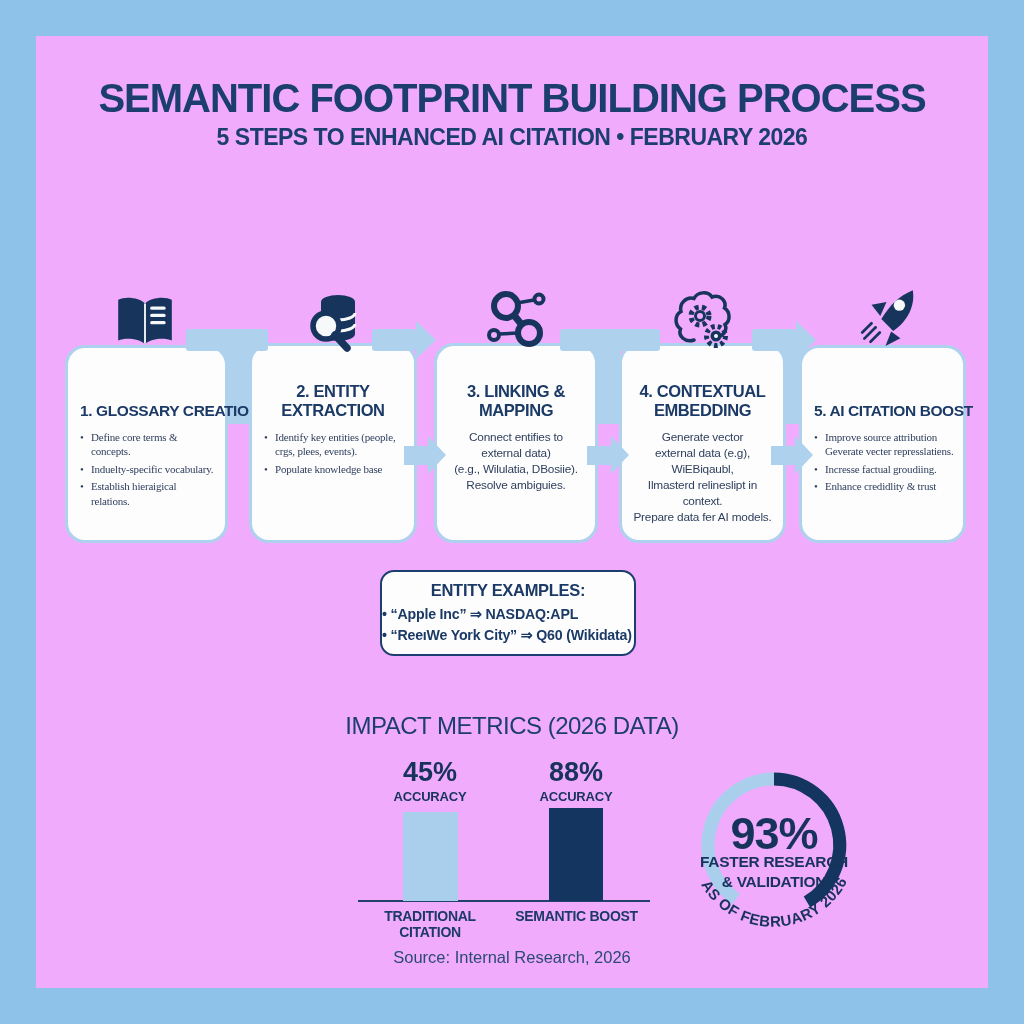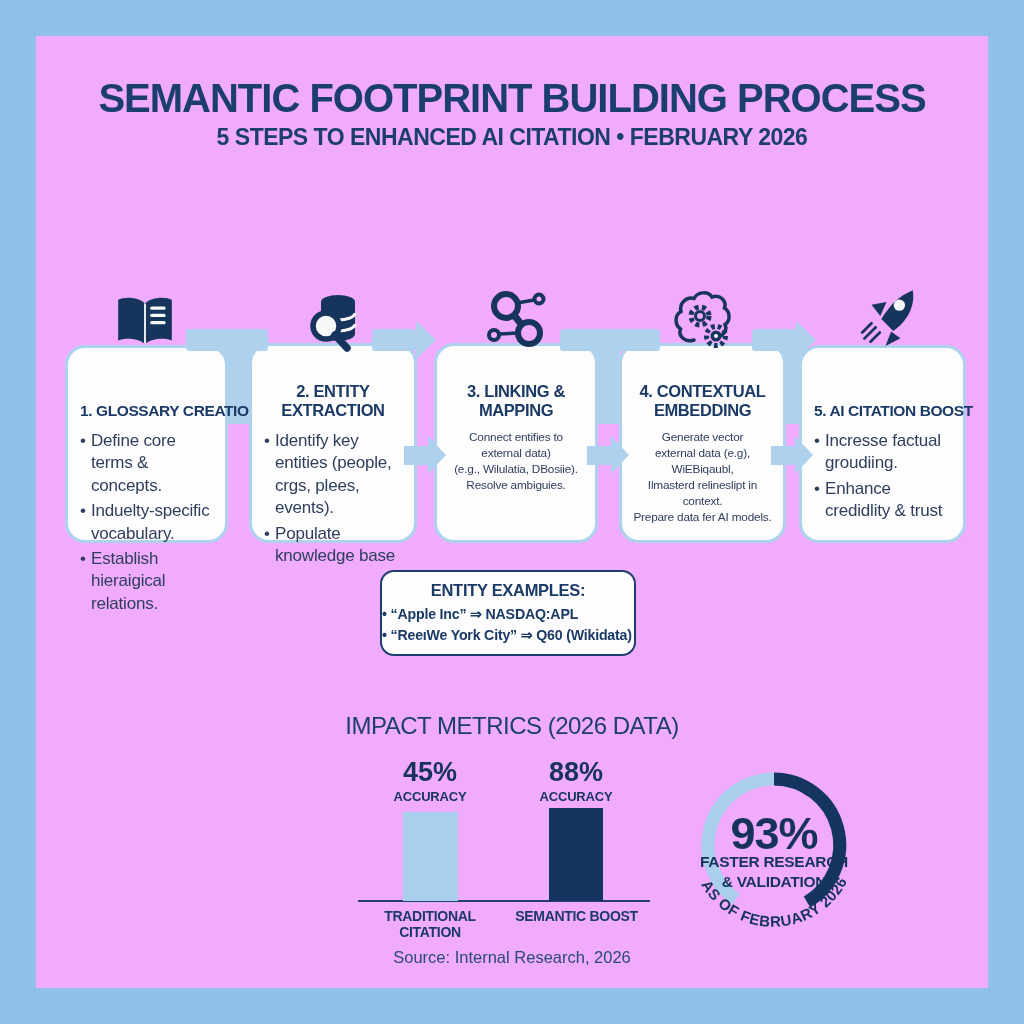--- a/index.html
+++ b/index.html
@@ -24,22 +24,22 @@
   .chev .head{position:absolute;left:24px;top:0;width:0;height:0;
               border-top:19px solid transparent;border-bottom:19px solid transparent;
               border-left:18px solid #aed2ee;}
 
   
   .stepbox{background:#fdfdfe;border:3.5px solid #aed2ee;border-radius:20px;z-index:1;
            box-sizing:border-box;}
   .stepbox .btitle{font-weight:800;color:#1b3a66;font-size:15.5px;letter-spacing:-0.4px;line-height:1.15;}
   .t-left{text-align:left;white-space:nowrap;margin:54px 0 10px 12px;}
   .t-center{text-align:center;margin:36px auto 10px auto;max-width:140px;font-size:16.5px !important;}
-  .bullets{list-style:none;margin:0;padding:0 8px 0 12px;color:#2e3e5c;font-size:17px;
-           line-height:1.32;letter-spacing:-0.2px;}
+  .bullets{list-style:none;margin:0;padding:0 8px 0 12px;color:#2e3e5c;font-size:11px;
+           line-height:1.32;letter-spacing:-0.2px;font-family:Liberation Serif, serif;}
   .bullets li{position:relative;padding-left:11px;margin-bottom:3px;}
   .bullets li::before{content:"\2022";position:absolute;left:0;top:0;color:#2e3e5c;}
   .clines{text-align:center;color:#2e3e5c;font-size:11.8px;line-height:1.35;
           letter-spacing:-0.2px;padding:0 6px;}
 
   .icon{z-index:2;}
 
   
   .entitybox{left:380px;top:570px;width:256px;height:86px;background:#fdfdfe;
              border:2.5px solid #1c3e6e;border-radius:14px;box-sizing:border-box;z-index:1;}
@@ -185,20 +185,21 @@
       <div>Generate vector</div>
       <div>external data (e.g), WiEBiqaubl,</div>
       <div>Ilmasterd relineslipt in context.</div>
       <div>Prepare data fer AI models.</div>
     </div>
   </div>
 
   <div class="abs stepbox" style="left:799px;top:345px;width:167px;height:198px;">
     <div class="btitle t-left">5. AI CITATION BOOST</div>
     <ul class="bullets">
+      <li>Improve source attribution Geverate vecter represslatiens.</li>
       <li>Incresse factual groudiing.</li>
       <li>Enhance credidlity &amp; trust</li>
     </ul>
   </div>
 
   <div class="abs entitybox">
     <div class="etitle">ENTITY EXAMPLES:</div>
     <ul class="eitems">
       <li>“Apple Inc” ⇒ NASDAQ:APL</li>
       <li>“ReeıWe York City” ⇒ Q60 (Wikidata)</li>

